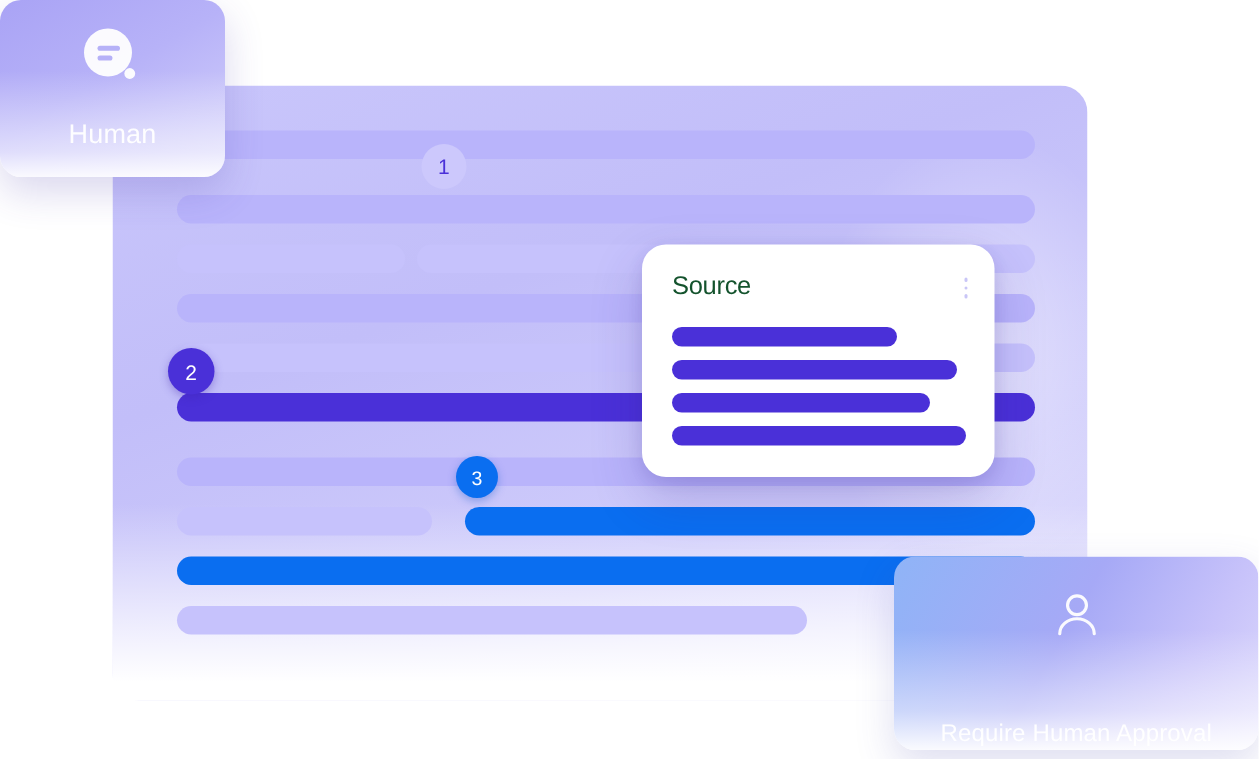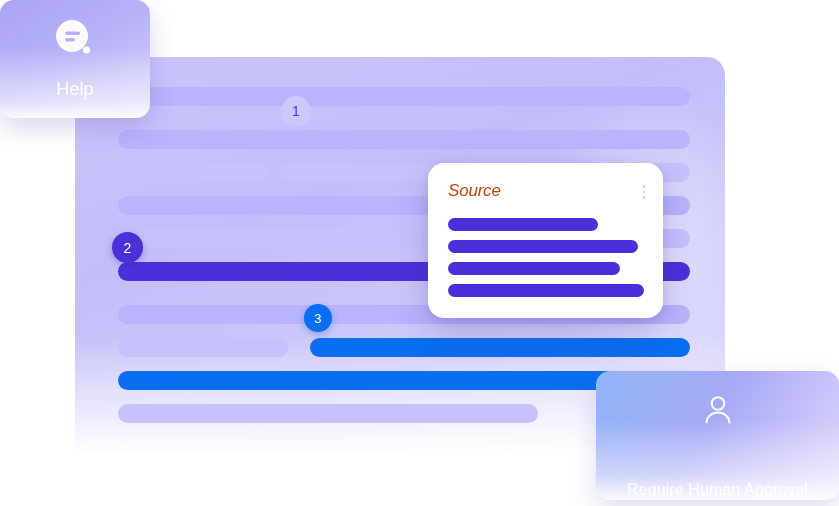--- a/index.html
+++ b/index.html
@@ -112,23 +112,22 @@
   .source-head {
     position: absolute;
     left: 20px; right: 16px;
     top: 18px;
     display: flex;
     align-items: flex-start;
     justify-content: space-between;
   }
   .source-title {
     font-size: 17px;
-    color: #c2410c;
+    color: #14532d;
     letter-spacing: -0.2px;
-    font-style: italic;
   }
   .kebab {
     display: flex;
     flex-direction: column;
     gap: 3px;
     padding-top: 4px;
     padding-right: 2px;
   }
   .kebab i {
     display: block;
@@ -246,21 +245,21 @@
 
   <div class="fcard help-card">
     <div class="ficon">
       <svg width="44" height="44" viewBox="0 0 44 44" aria-hidden="true">
         <circle cx="19" cy="18" r="16" fill="#ffffff"></circle>
         <rect x="12" y="13.5" width="15" height="3.4" rx="1.7" fill="#b7b2f8"></rect>
         <rect x="12" y="20" width="10" height="3.4" rx="1.7" fill="#b7b2f8"></rect>
         <circle cx="33.5" cy="32" r="3.6" fill="#ffffff"></circle>
       </svg>
     </div>
-    <div class="flabel">Help</div>
+    <div class="flabel">Human</div>
   </div>
 
   <div class="fcard approval-card">
     <div class="ficon">
       <svg width="34" height="34" viewBox="0 0 34 34" aria-hidden="true">
         <circle cx="17" cy="10.5" r="6.3" fill="none" stroke="#ffffff" stroke-width="2.1"></circle>
         <path d="M5.5 29.5 a11.5 10 0 0 1 23 0" fill="none" stroke="#ffffff" stroke-width="2.1" stroke-linecap="round"></path>
       </svg>
     </div>
     <div class="flabel">Require Human Approval</div>

